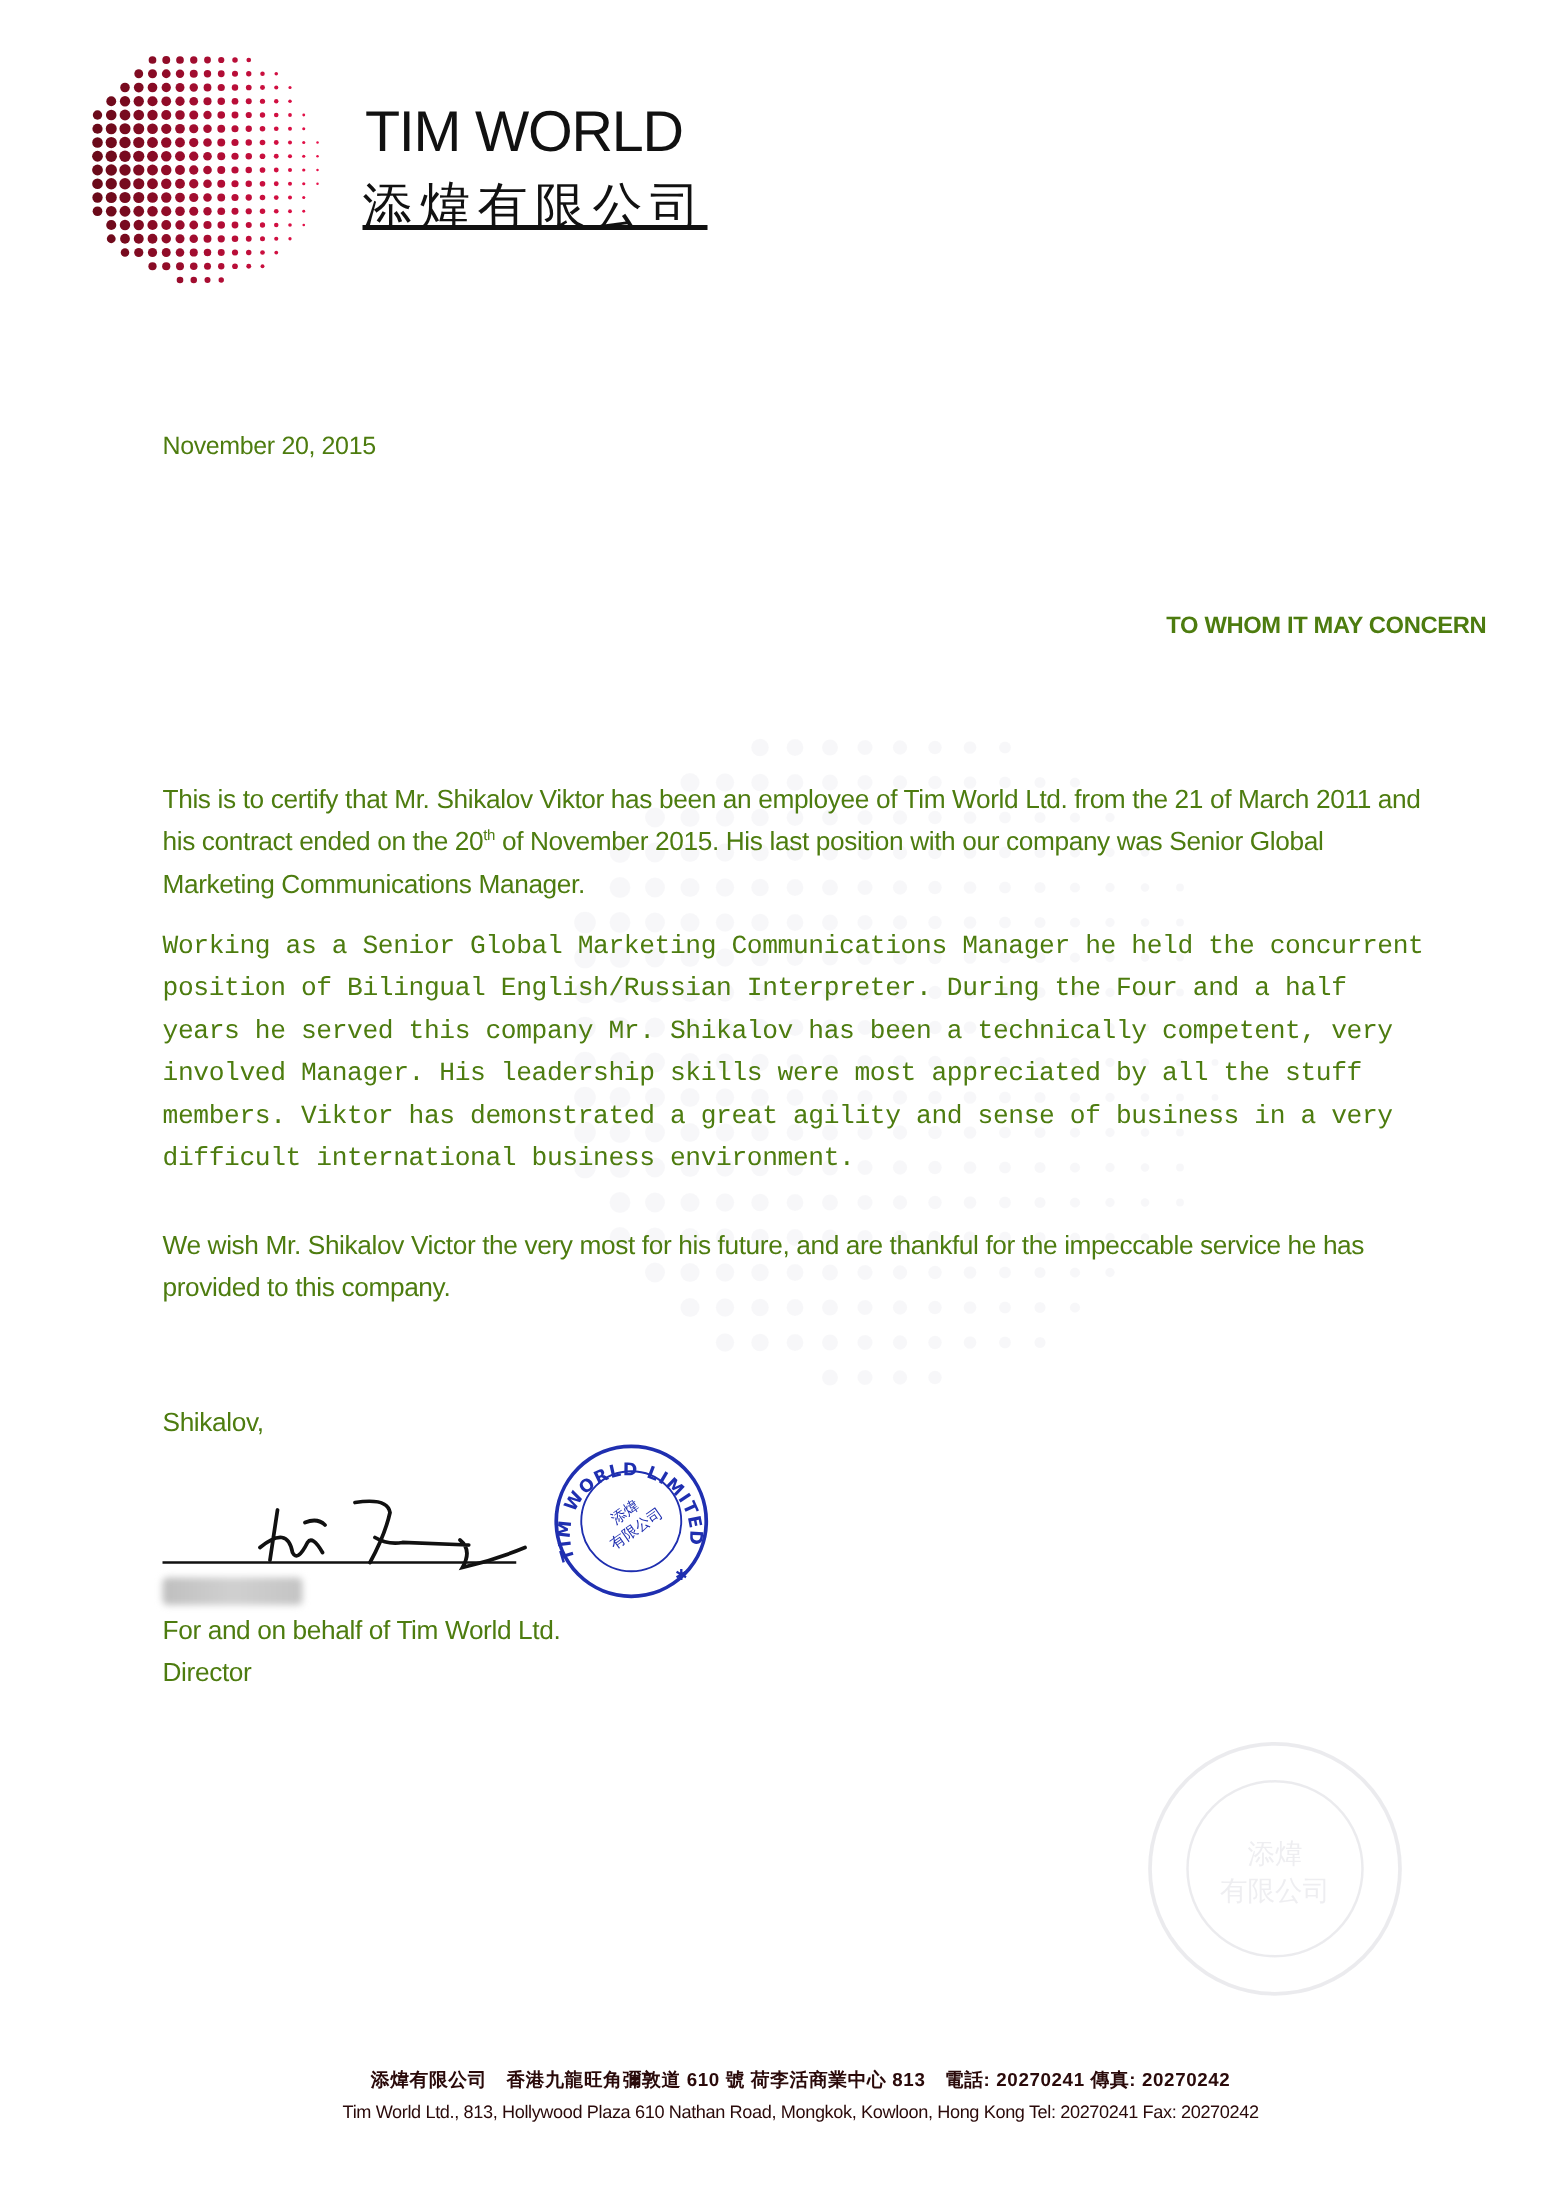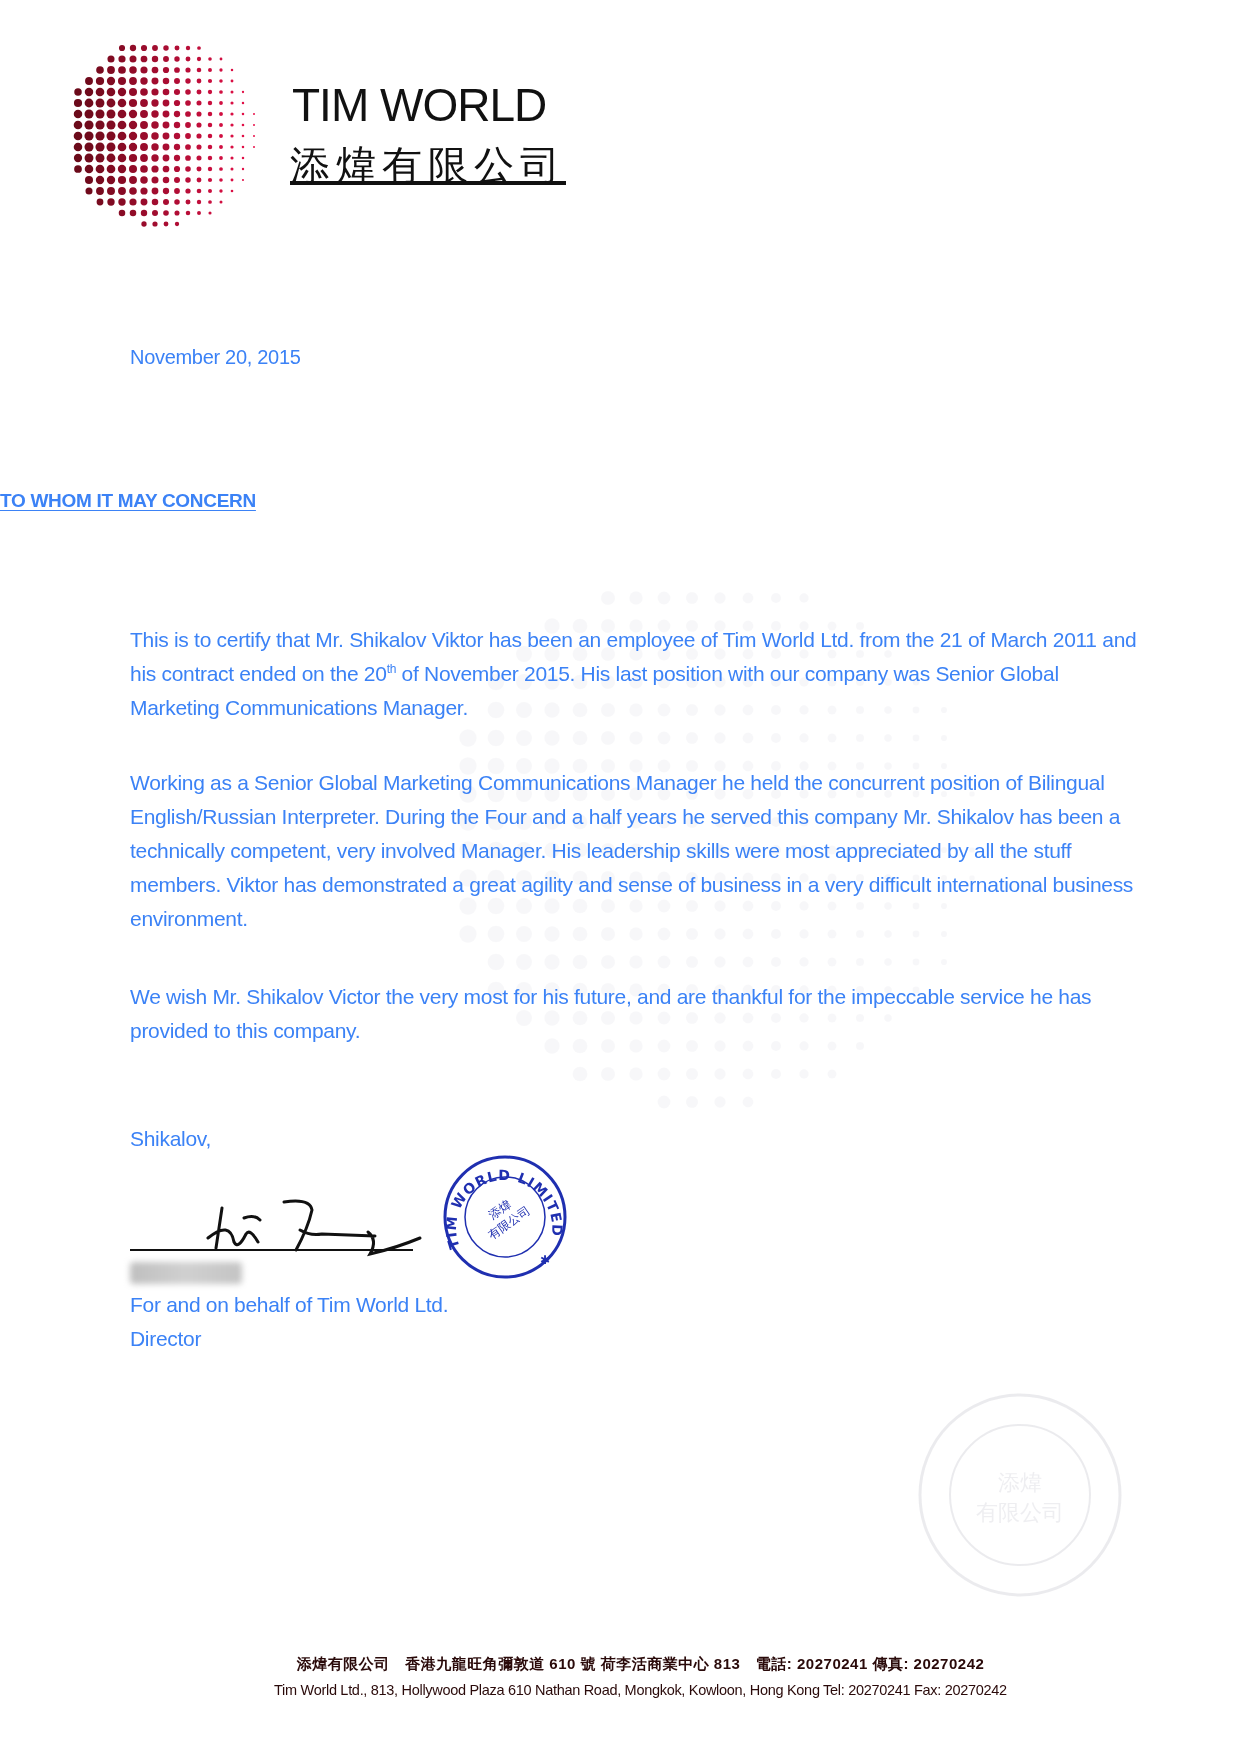--- a/index.html
+++ b/index.html
@@ -9,26 +9,26 @@
 
   
   .logo-globe { left: 62px; top: 32px; width: 200px; height: 200px; }
   .brand-en { left: 292px; top: 82px; font-size: 46px; letter-spacing: -1px; color: #111; font-weight: 400; line-height: 1; text-align: center; }
   .brand-zh { left: 290px; top: 145px; font-size: 40px; letter-spacing: 6px; color: #111; font-family: "DejaVu Serif", serif; line-height: 1; text-decoration: underline; }
 
   
   .watermark { left: 350px; top: 560px; width: 720px; height: 560px; opacity: 0.5; }
 
   
-  .text { font-family: "Liberation Sans", sans-serif; font-size: 21px; line-height: 34px; color: #3b82f6; letter-spacing: -0.3px; }
+  .text { font-family: "Liberation Sans", sans-serif; font-size: 21px; line-height: 34px; color: #4d7c0f; letter-spacing: -0.3px; }
   .date { left: 130px; top: 340px; font-size: 20px; }
-  .subject { left: 0; width: 1189px; top: 484px; text-align: left; font-weight: bold; font-size: 19px; text-decoration: underline; text-underline-offset: 3px; }
+  .subject { left: 0; width: 1189px; top: 484px; text-align: right; font-weight: bold; font-size: 19px; text-underline-offset: 3px; }
   .para { left: 130px; width: 1010px; }
   .p1 { top: 575px; margin-top: 48px; }
-  .p2 { top: 766px; }
+  .p2 { top: 741px; font-family: Liberation Mono, monospace; }
   .p3 { top: 980px; }
   sup { font-size: 12px; line-height: 0; }
 
   .closing { left: 130px; top: 1122px; font-size: 21px; }
   .sig-line { left: 130px; top: 1249px; width: 283px; height: 2px; background: #111; }
   .signature { left: 200px; top: 1180px; width: 290px; height: 100px; }
   .redacted { left: 130px; top: 1262px; width: 112px; height: 22px; background: linear-gradient(90deg,#bfbfbf,#d0d0d0,#c4c4c4); filter: blur(3px); border-radius: 4px; }
   .behalf { left: 130px; top: 1288px; font-size: 21px; }
   .role { left: 130px; top: 1322px; font-size: 21px; }
 

